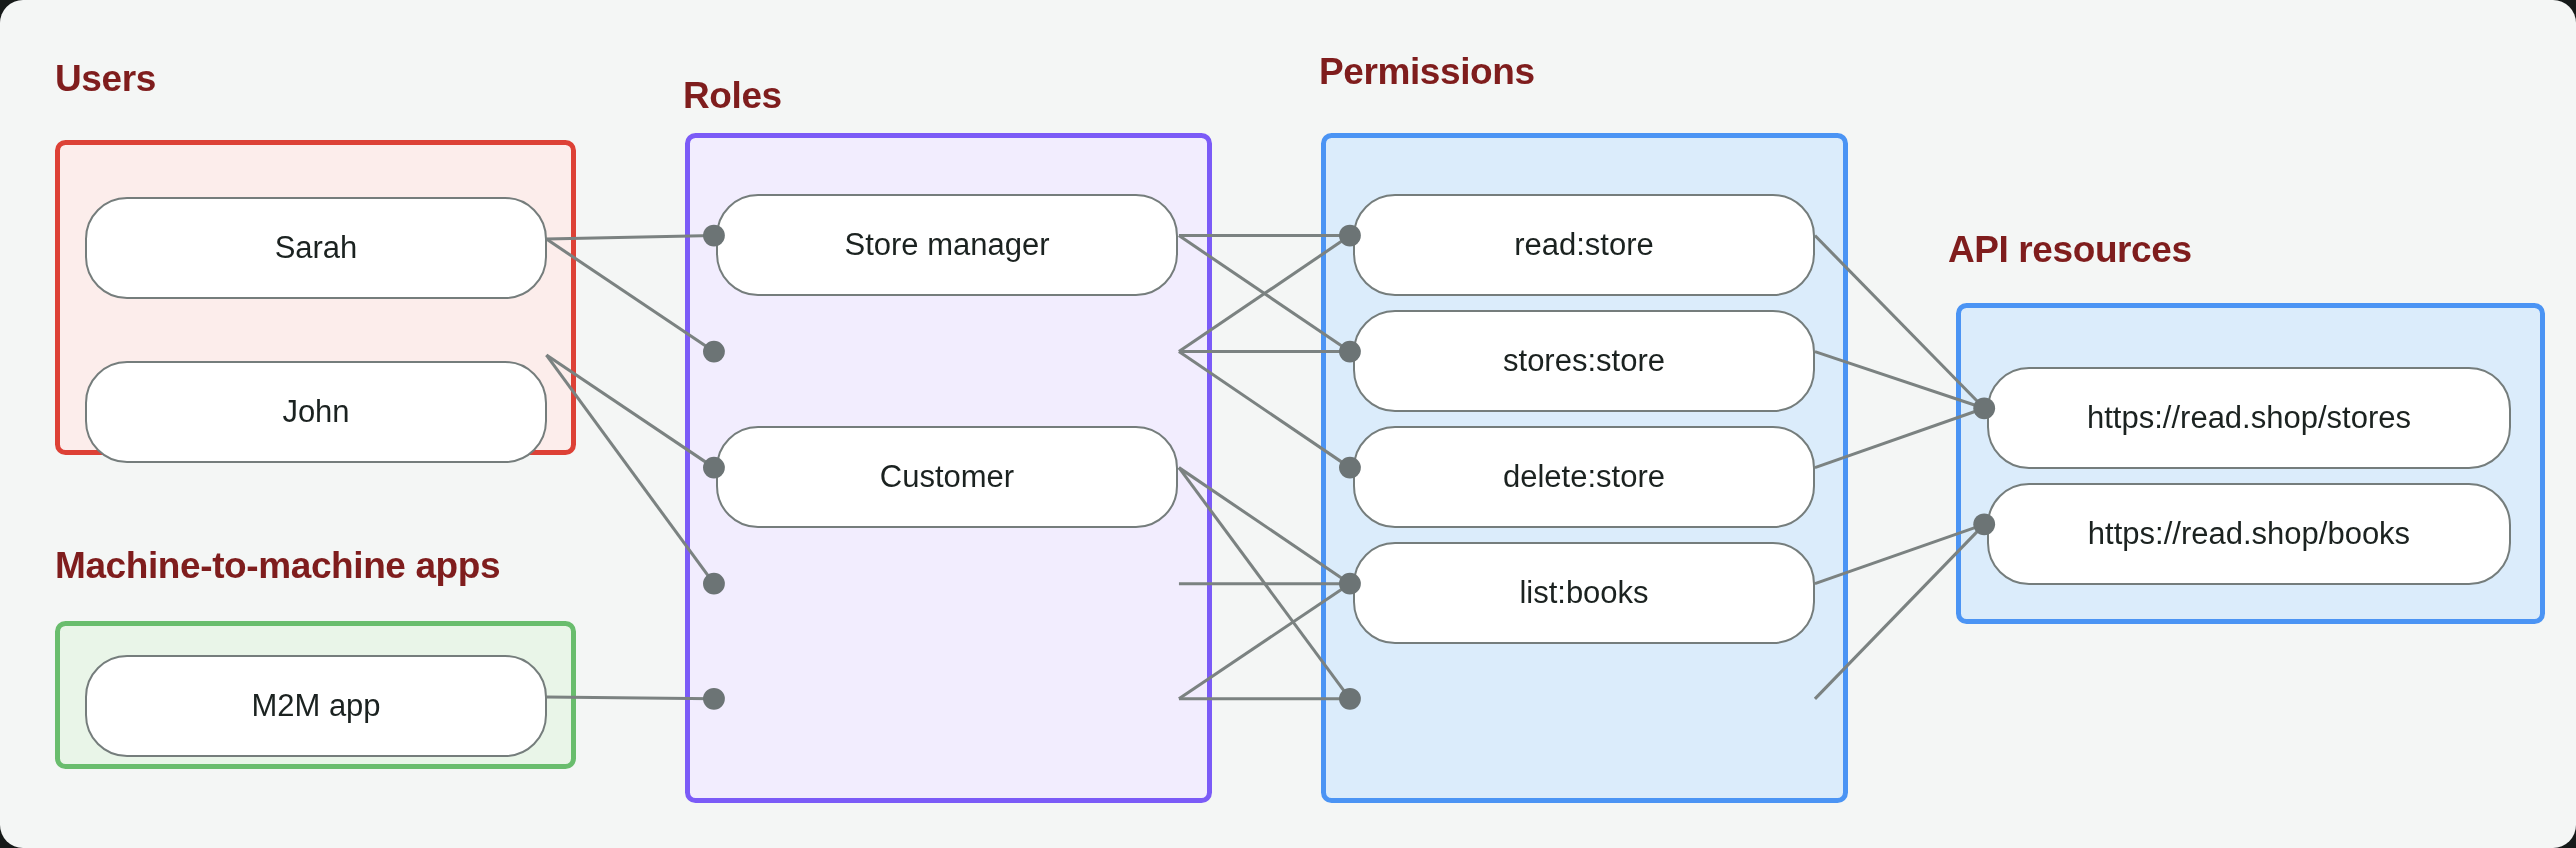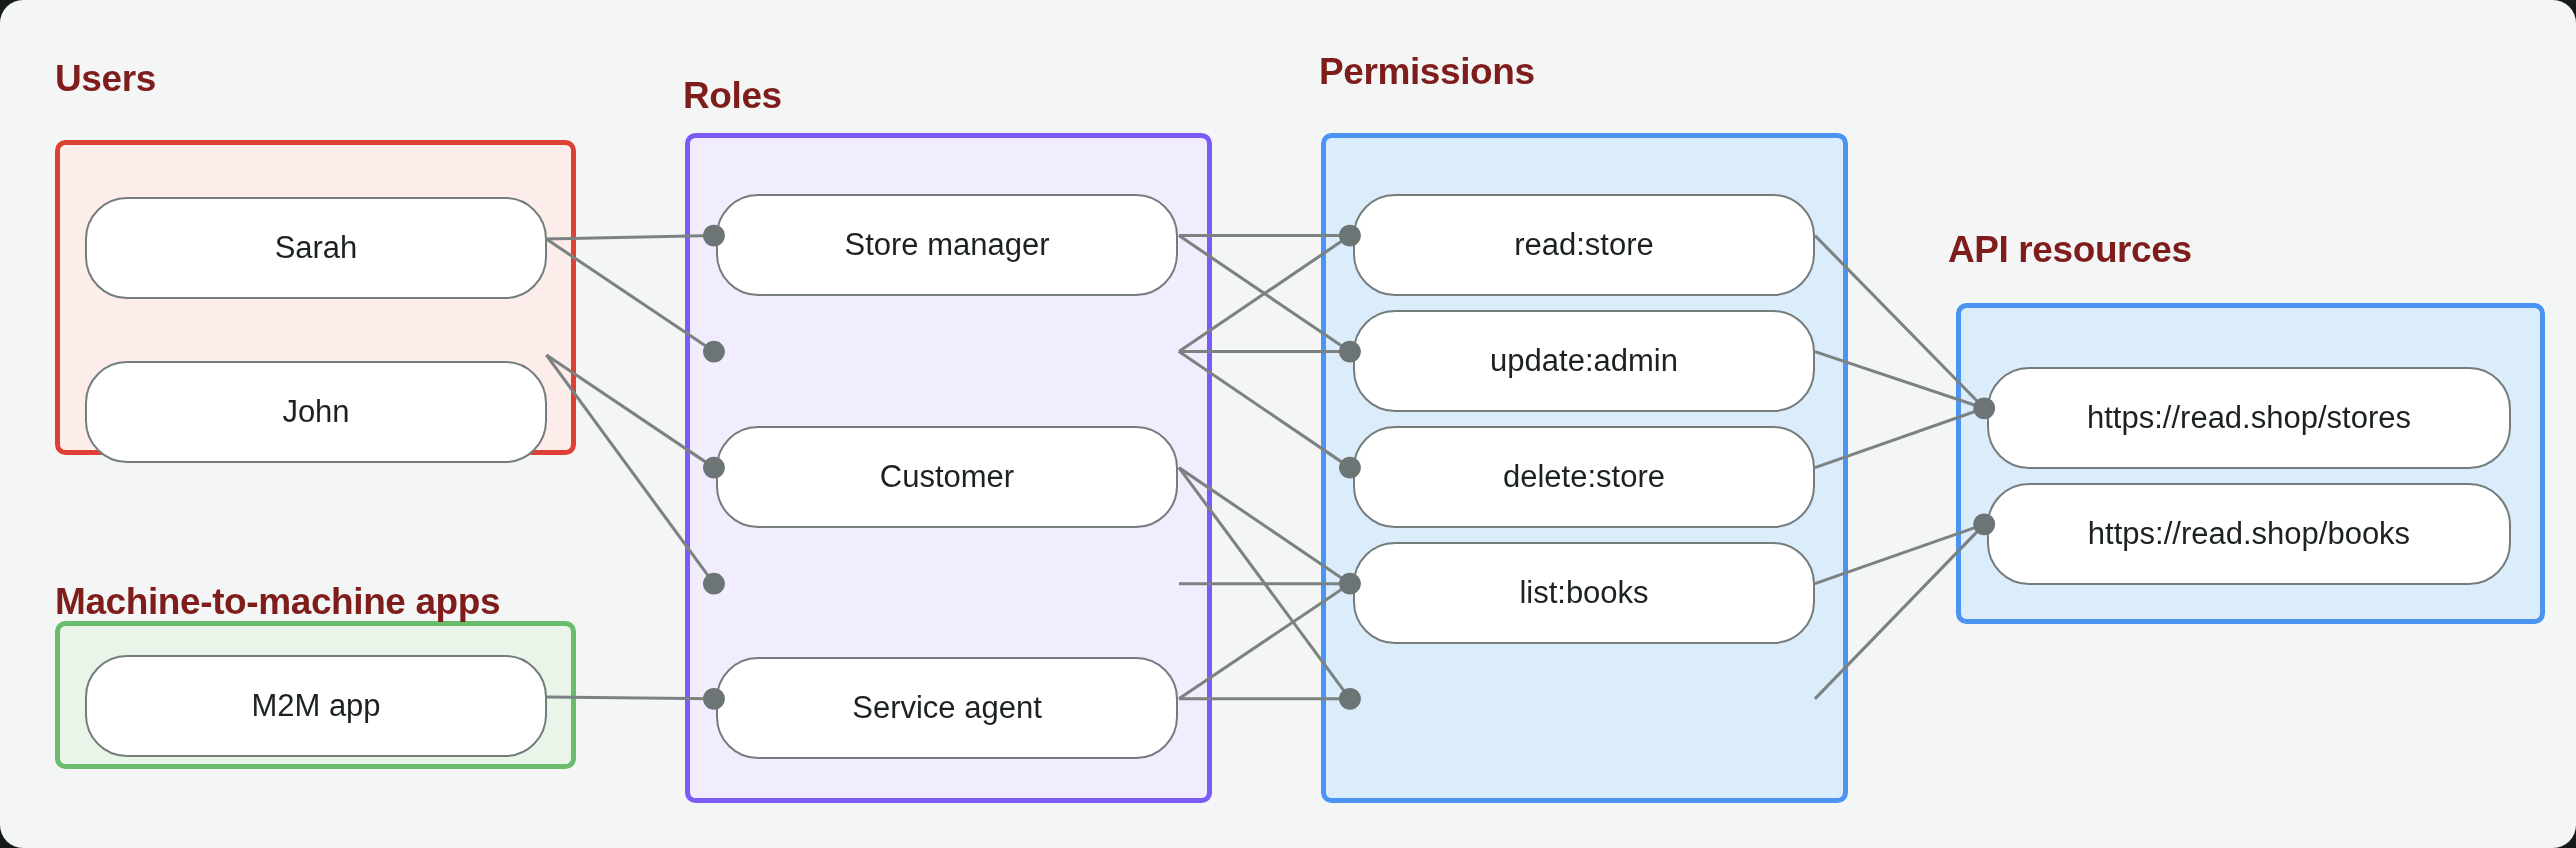--- a/index.html
+++ b/index.html
@@ -15,21 +15,21 @@
 
   
   #box-users{left:55px;top:140px;width:521px;height:315px;}
   #box-m2m{left:55px;top:621px;width:521px;height:148px;}
   #box-roles{left:685px;top:133px;width:527px;height:670px;}
   #box-permissions{left:1321px;top:133px;width:527px;height:670px;}
   #box-api{left:1956px;top:303px;width:589px;height:321px;}
 
   
   #label-users{left:55px;top:58px;}
-  #label-m2m{left:55px;top:545px;margin-top:36px;}
+  #label-m2m{left:55px;top:545px;}
   #label-roles{left:683px;top:51px;margin-top:24px;}
   #label-permissions{left:1319px;top:51px;}
   #label-api{left:1948px;top:229px;}
 
   
   #pill-sarah{left:85px;top:197px;width:462px;}
   #pill-john{left:85px;top:313px;width:462px;margin-top:48px;}
   #pill-m2m-app{left:85px;top:655px;width:462px;}
   #pill-store-manager{left:716px;top:194px;width:462px;}
   #pill-store-admin{left:716px;top:310px;width:462px;}
@@ -82,24 +82,23 @@
       <line x1="2080" y1="801" x2="2274" y2="601"></line>
     </g>
   </svg>
 
   <div class="pill" id="pill-sarah">Sarah</div>
   <div class="pill" id="pill-john">John</div>
   <div class="pill" id="pill-m2m-app">M2M app</div>
 
   <div class="pill" id="pill-store-manager">Store manager</div>
   <div class="pill" id="pill-customer">Customer</div>
-  <div class="pill" id="pill-service-agent">Service agent</div>
 
   <div class="pill" id="pill-read-store">read:store</div>
-  <div class="pill" id="pill-update-store">update:admin</div>
+  <div class="pill" id="pill-update-store">stores:store</div>
   <div class="pill" id="pill-delete-store">delete:store</div>
   <div class="pill" id="pill-list-books">list:books</div>
 
   <div class="pill" id="pill-stores">https://read.shop/stores</div>
   <div class="pill" id="pill-books">https://read.shop/books</div>
 
   <svg class="layer dots" viewBox="0 0 2952 972">
     <g fill="#6c7475">
       <circle cx="818" cy="270" r="12.5"></circle>
       <circle cx="818" cy="403" r="12.5"></circle>

